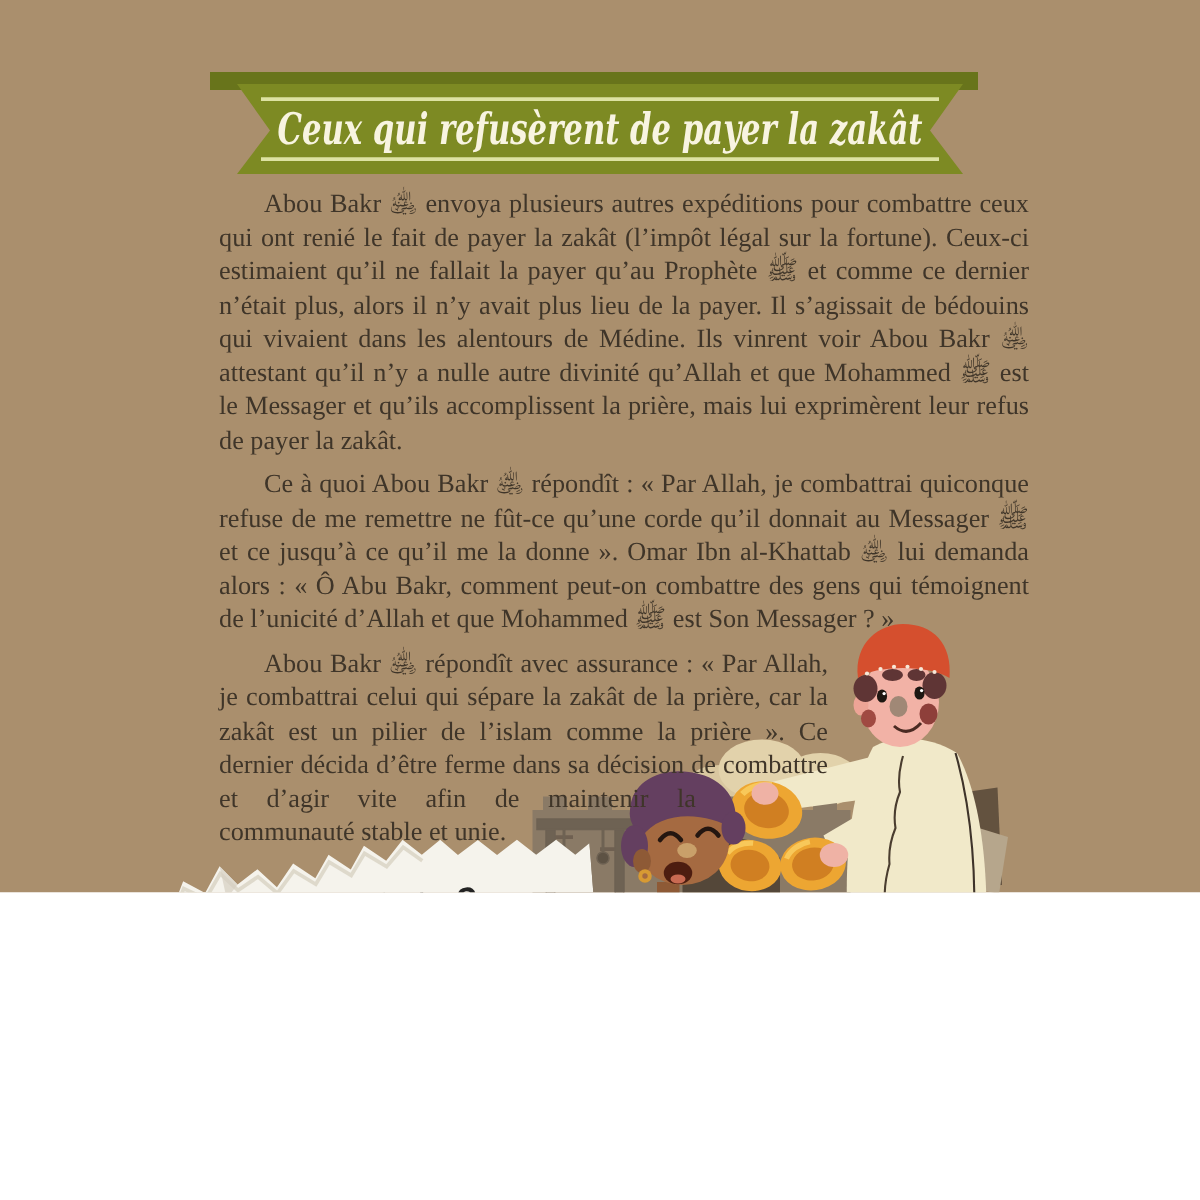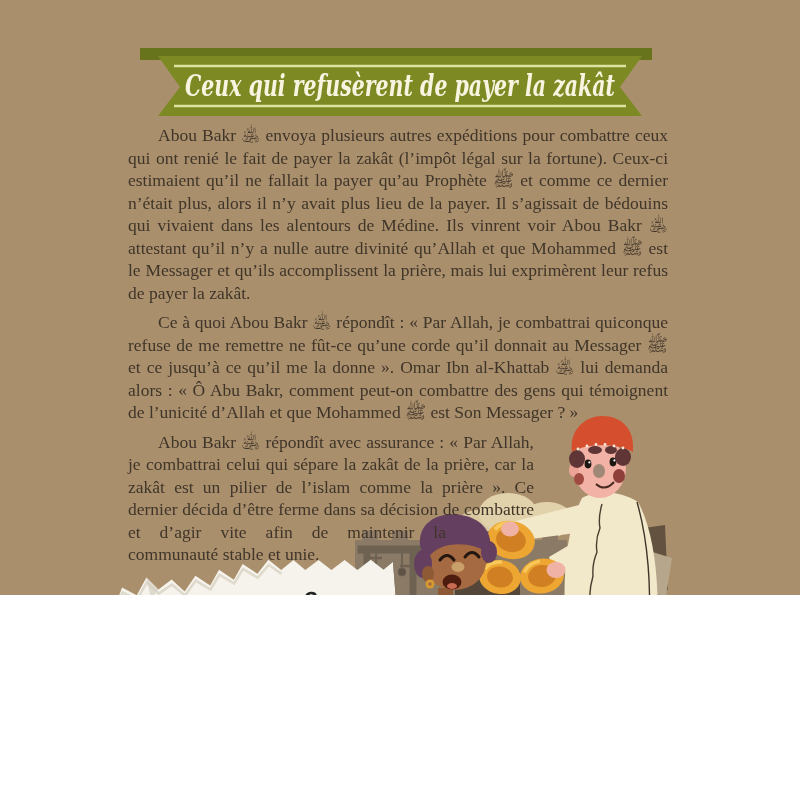--- a/index.html
+++ b/index.html
@@ -12,21 +12,21 @@
   }
   
   #banner-svg{position:absolute;left:128px;top:42px;}
   .banner-title{
     font-family:"DejaVu Serif", serif;
     font-style:italic;font-weight:bold;
     font-size:29px;
   }
   
   #text-col{
-    position:absolute;left:128px;top:124px;width:540px;
+    position:absolute;left:146px;top:124px;width:540px;
     color:#3f3529;
     font-size:17.5px;line-height:22.5px;
     text-align:justify;
   }
   #text-col p, #text-col .para{margin:0 0 7px 0;text-indent:30px;}
   .float-spacer{float:right;}
   .f1{width:134px;height:92px;}
   .f2{width:222px;height:48px;clear:right;}
   
   #illustration{position:absolute;left:350px;top:400px;}

